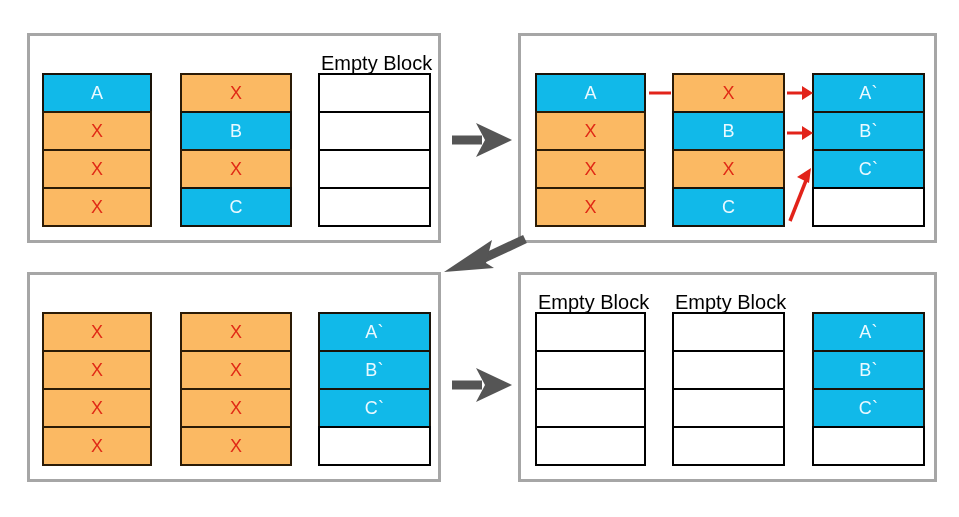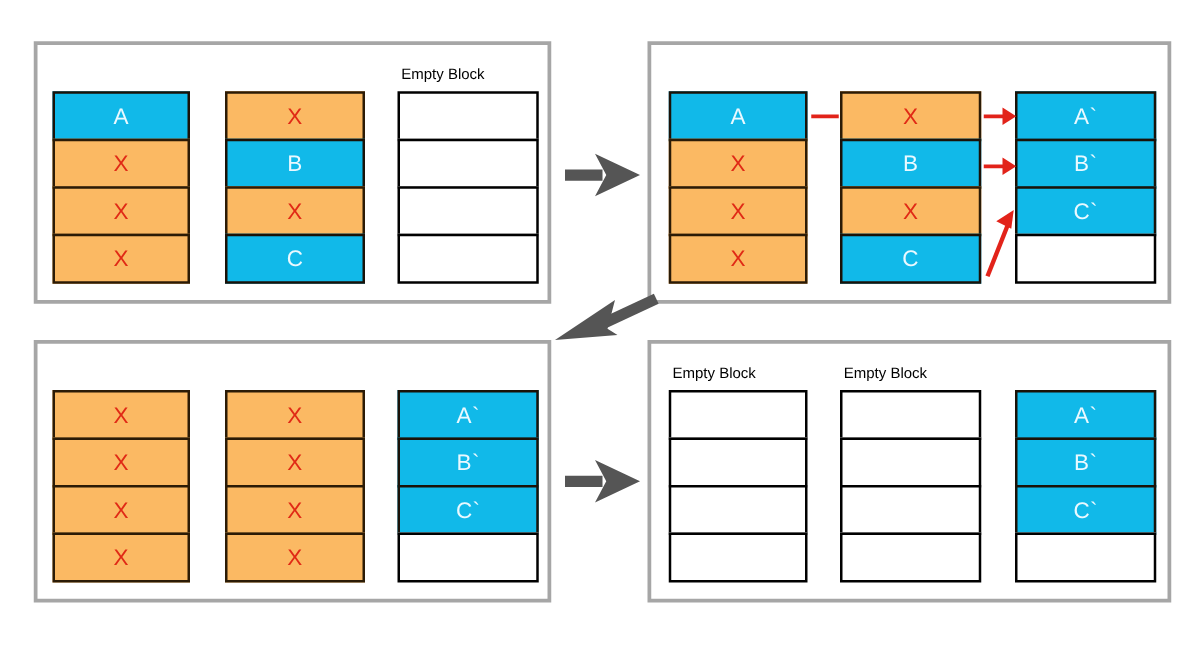--- a/index.html
+++ b/index.html
@@ -34,21 +34,21 @@
   }
   .cell:first-child{margin-top:0;}
   .cell.cyan{background:#11b9e9;border-color:#1a1208;color:#eaf9ff;}
   .cell.orange{background:#fbb963;border-color:#2b1b06;color:#e02010;}
   .cell.empty{background:#ffffff;border-color:#000000;color:#000;}
   .cell .glyph{pointer-events:none;}
   .cell.orange .glyph{color:#e02a16;font-weight:400;}
 
   .stack-label{
     position:absolute;
-    font-size:12px;color:#000;
+    font-size:20px;color:#000;
     white-space:nowrap;
     line-height:1;
   }
 
   
   .flow-arrow{position:absolute;}
 
   
   .red-mark{position:absolute;}
 </style>

